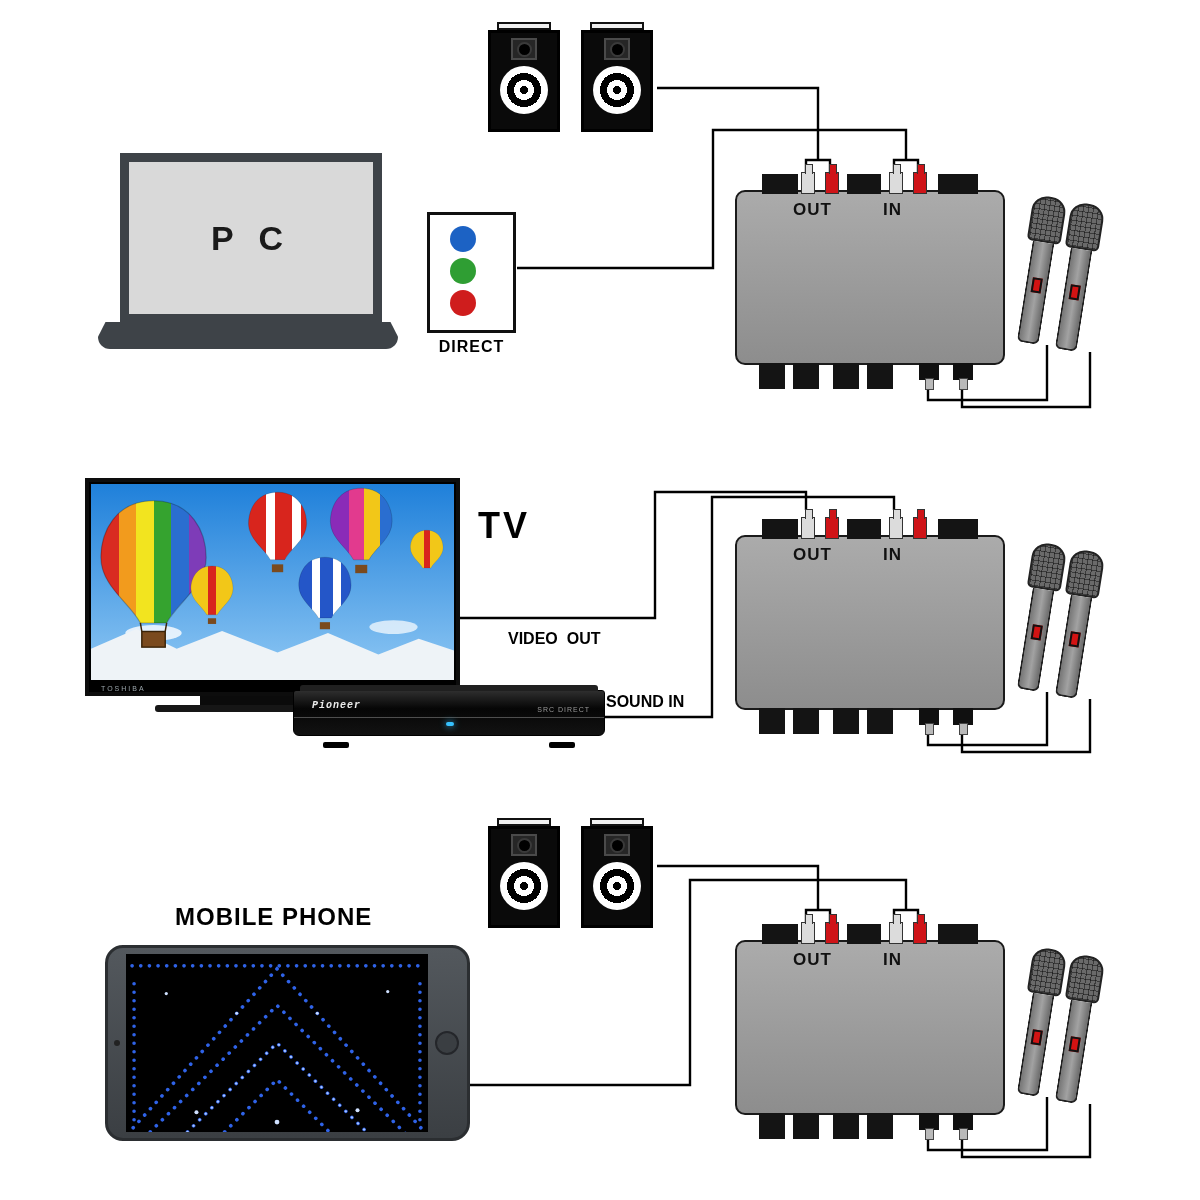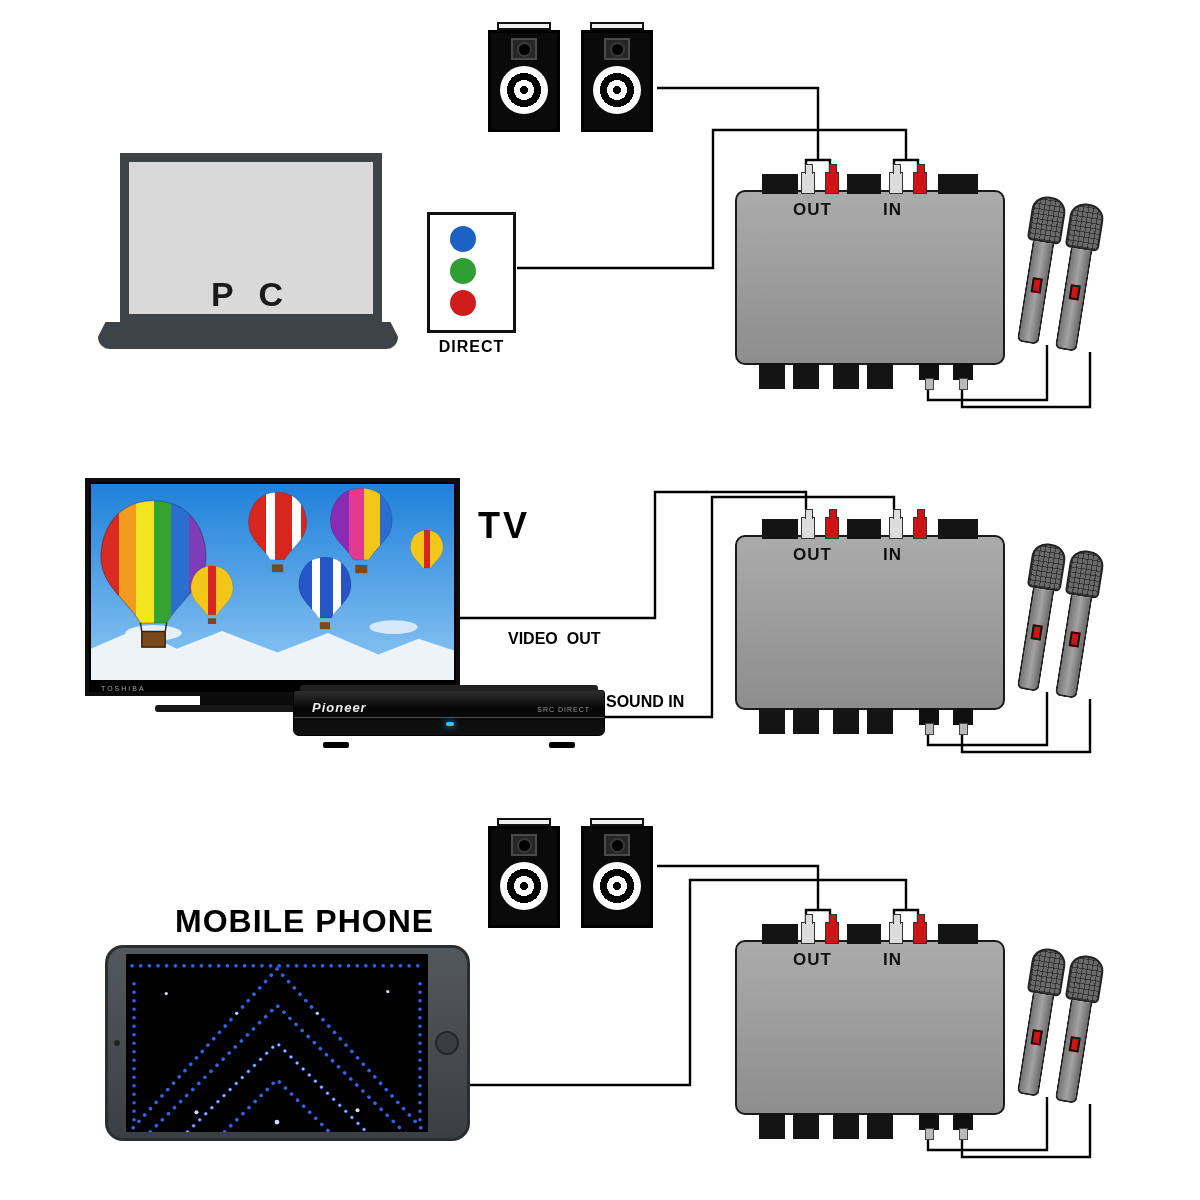--- a/index.html
+++ b/index.html
@@ -5,21 +5,21 @@
   *{box-sizing:border-box;margin:0;padding:0}
   body{background:#fff}
   .canvas{position:relative;width:1200px;height:1200px;background:#fff;
           font-family:"Liberation Sans",sans-serif;overflow:hidden}
   .wires{position:absolute;left:0;top:0;width:1200px;height:1200px;z-index:1;pointer-events:none}
   .wires polyline{fill:none;stroke:#000;stroke-width:2.4}
   .pre{white-space:pre}
 
   
   .laptop-screen{position:absolute;left:120px;top:153px;width:262px;height:170px;
-    background:#d9d9d9;border:9px solid #3e4348;display:flex;align-items:flex-end;justify-content:center;z-index:2}
+    background:#d9d9d9;border:9px solid #3e4348;display:flex;align-items:center;justify-content:center;z-index:2}
   .pc-label{font-size:34px;font-weight:bold;letter-spacing:8px;color:#1a1a1a}
   .laptop-base{position:absolute;left:98px;top:322px;width:300px;height:27px;background:#3e4348;
     clip-path:polygon(2.5% 0,97.5% 0,100% 55%,100% 100%,0 100%,0 55%);border-radius:0 0 12px 12px;z-index:2}
 
   
   .sound-box{position:absolute;left:427px;top:212px;width:89px;height:121px;background:#fff;border:3px solid #101010;z-index:2}
   .sjack{position:absolute;left:20px;width:26px;height:26px;border-radius:50%}
   .sj-b{top:11px;background:#1c62c4}.sj-g{top:43px;background:#2f9e33}.sj-r{top:75px;background:#cf1d1d}
   .sound-label{position:absolute;left:427px;top:338px;width:89px;text-align:center;font-weight:bold;font-size:16px;letter-spacing:1px;z-index:2}
 
@@ -69,29 +69,29 @@
   .tv-neck{position:absolute;left:115px;top:218px;width:145px;height:9px;background:#0b0b0b}
   .tv-base{position:absolute;left:70px;top:227px;width:235px;height:7px;background:#161616;border-radius:3px}
   .tv-label{position:absolute;left:478px;top:505px;font-size:36px;font-weight:bold;letter-spacing:3px;z-index:2}
 
   
   .player{position:absolute;left:293px;top:684px;width:312px;height:64px;z-index:3}
   .player-body{position:absolute;top:6px;width:312px;height:46px;background:linear-gradient(180deg,#2e2e2e,#060606 40%,#121212);
     border:1px solid #000;border-radius:3px 3px 6px 6px}
   .player-body::before{content:"";position:absolute;top:-6px;left:6px;right:6px;height:6px;background:#202020;border-radius:3px 3px 0 0}
   .player-line{position:absolute;left:0;right:0;top:26px;height:1px;background:#4e4e4e}
-  .player-brand{position:absolute;left:18px;top:9px;color:#ececec;font-style:italic;font-weight:bold;font-size:13px;
-    font-family:Liberation Sans, sans-serif;letter-spacing:1px}
+  .player-brand{position:absolute;left:18px;top:9px;color:#ececec;font-style:italic;font-weight:bold;font-size:10px;
+    font-family:Liberation Mono, monospace;letter-spacing:1px}
   .player-led{position:absolute;left:152px;top:31px;width:8px;height:4px;background:#36c2ff;border-radius:2px;box-shadow:0 0 7px #36c2ff}
   .player-text{position:absolute;right:14px;top:15px;color:#9a9a9a;font-size:7px;letter-spacing:1px}
   .player-foot{position:absolute;bottom:0;width:26px;height:6px;background:#000;border-radius:2px}
   .pf1{left:30px}.pf2{right:30px}
 
   
-  .mobile-label{position:absolute;left:175px;top:903px;font-size:32px;font-weight:bold;letter-spacing:1px;z-index:2}
+  .mobile-label{position:absolute;left:175px;top:903px;font-size:24px;font-weight:bold;letter-spacing:1px;z-index:2}
   .phone{position:absolute;left:105px;top:945px;width:365px;height:196px;border:3px solid #2b2e31;
     background:linear-gradient(#53585d,#3b3f43);border-radius:18px;z-index:2}
   .phone-screen{position:absolute;left:18px;top:6px;width:302px;height:178px;background:#000;overflow:hidden}
   .home-button{position:absolute;right:8px;top:50%;margin-top:-12px;width:24px;height:24px;border:2px solid #24262a;border-radius:50%;background:#3a3e42}
   .camera-dot{position:absolute;left:6px;top:50%;margin-top:-3px;width:6px;height:6px;border-radius:50%;background:#222}
 
   
   .video-out-label{position:absolute;left:508px;top:630px;font-size:16px;font-weight:bold;z-index:2}
   .video-in-label{position:absolute;left:606px;top:693px;font-size:16px;font-weight:bold;z-index:2}
 </style>

